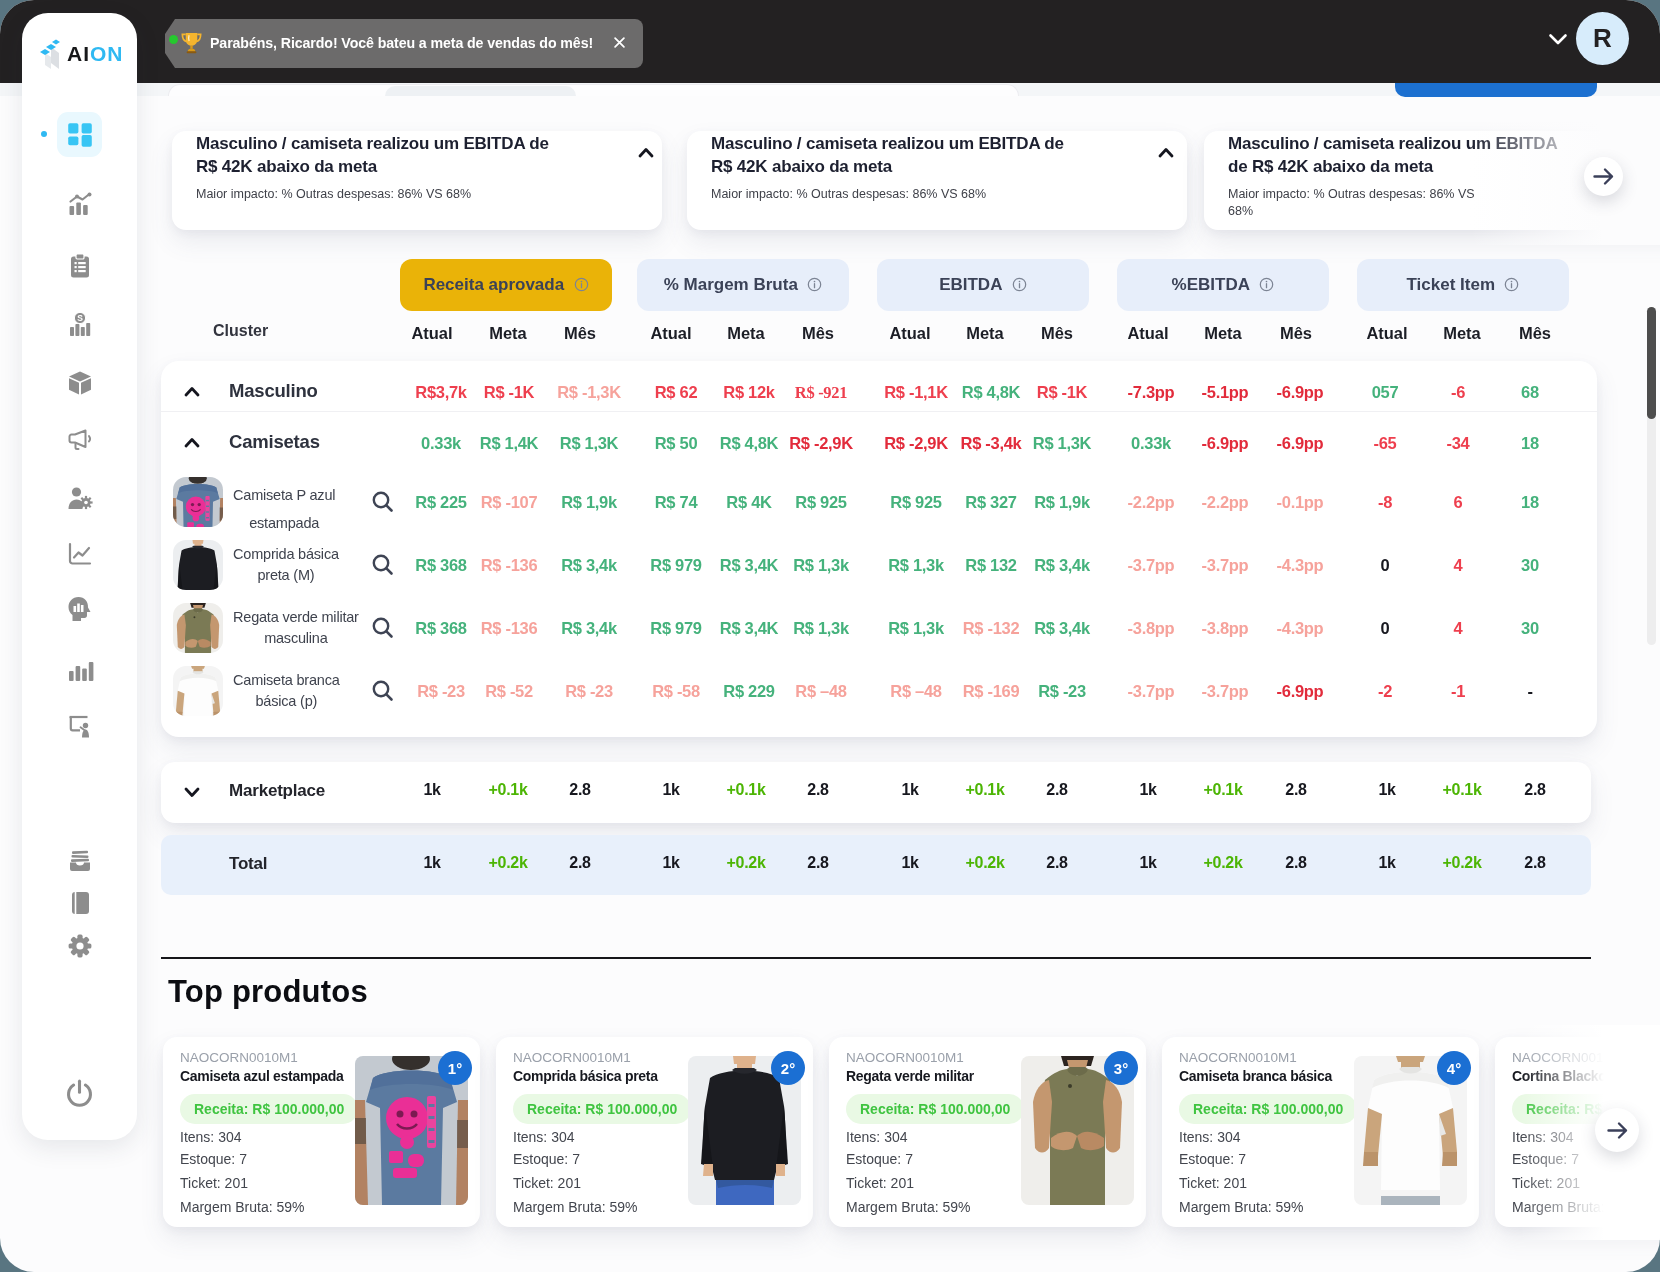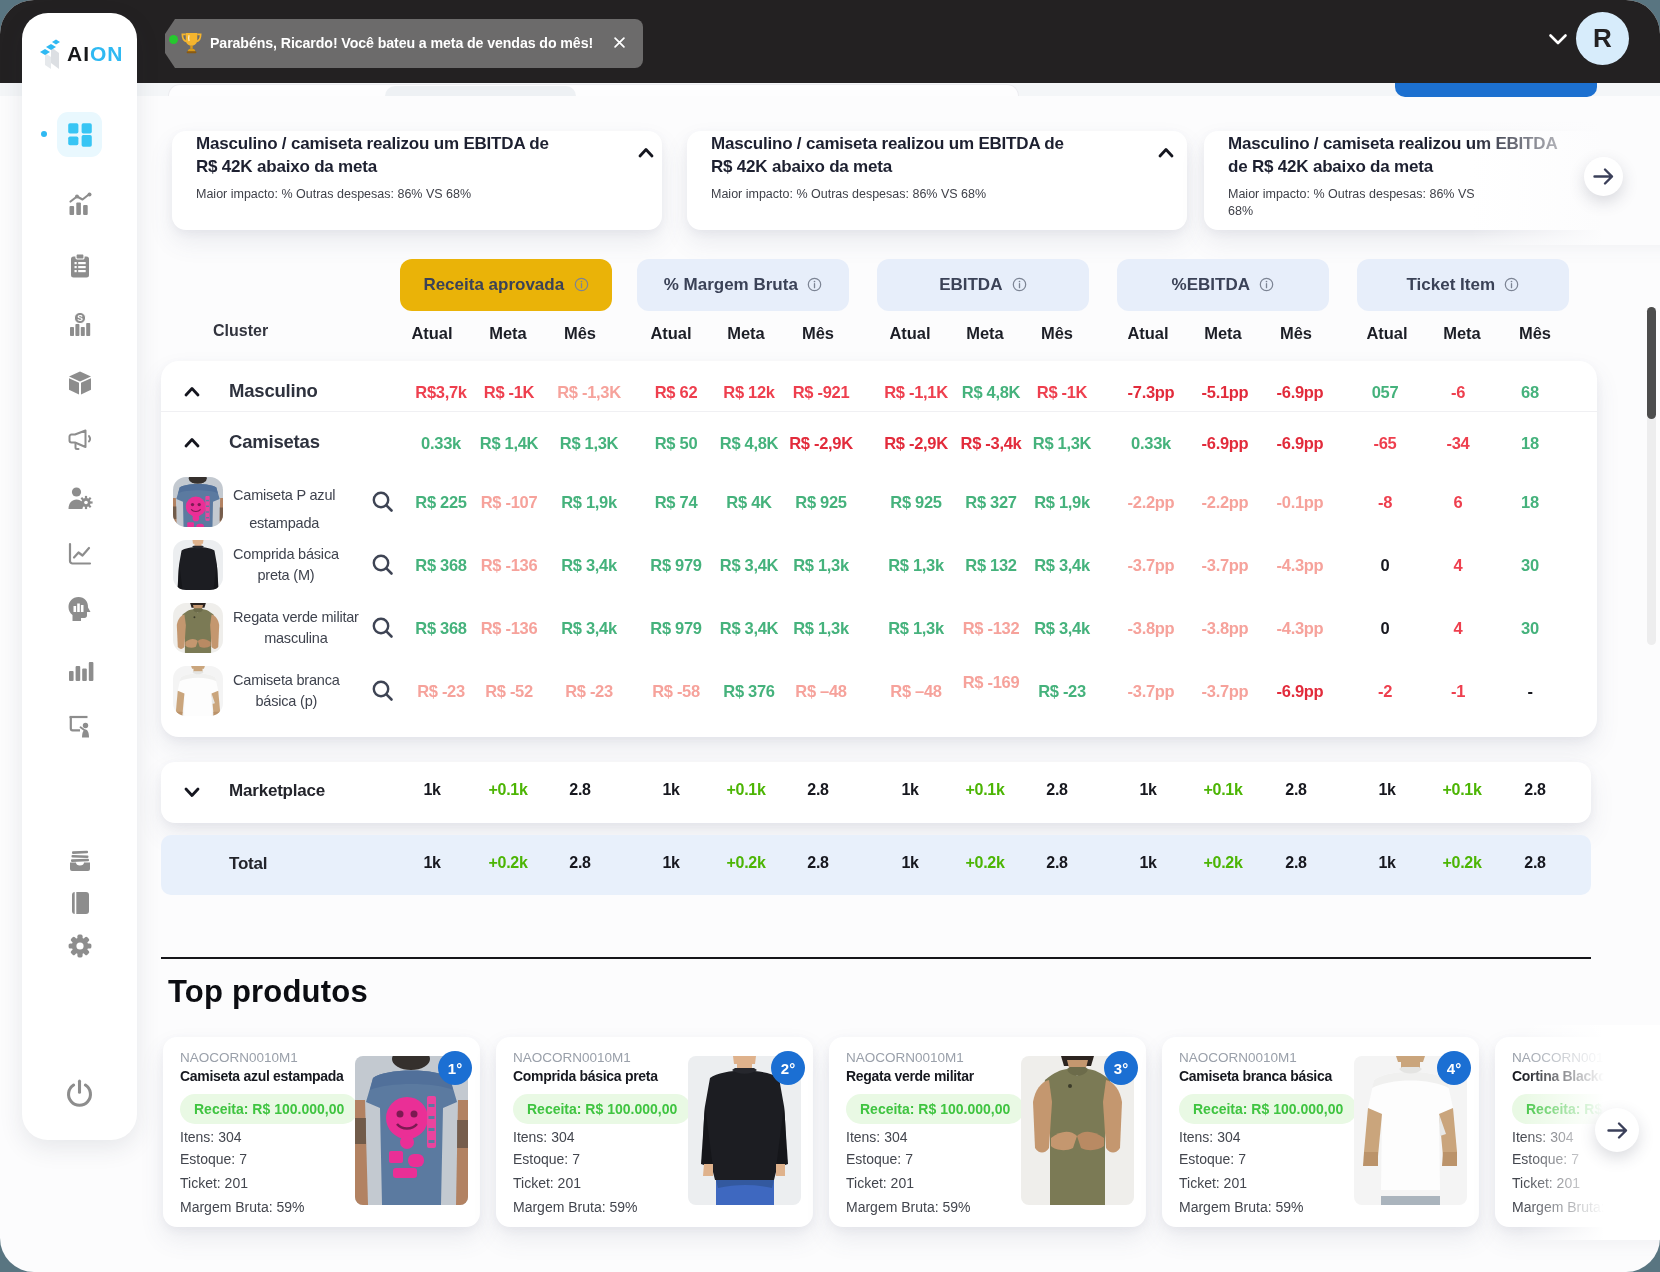--- a/index.html
+++ b/index.html
@@ -262,21 +262,21 @@
 <div class="shadow" style="left:161px;top:361px;width:1436px;height:376px;background:#fff;border-radius:18px;text-align:center;">
       <div style="left:21px;top:21px;"><svg width="20" height="20" viewBox="0 0 20 20">
           <path d="M4 13 L10 6.5 L16 13" stroke="#15161f" stroke-width="2.8" fill="none" stroke-linecap="round" stroke-linejoin="round"></path>
         </svg></div>
       <div style="left:68px;top:19px;font-size:18.5px;font-weight:700;letter-spacing:-0.2px;color:#2e323e;">Masculino</div>
       <div class="val r" style="left:280px;top:22px;">R$3,7k</div>
       <div class="val r" style="left:348px;top:22px;">R$ -1K</div>
       <div class="val p" style="left:428px;top:22px;">R$ -1,3K</div>
       <div class="val r" style="left:515px;top:22px;">R$ 62</div>
       <div class="val r" style="left:588px;top:22px;">R$ 12k</div>
-      <div class="val r" style="left:660px;top:22px;">R$ -921</div>
+      <div class="val r" style="left:660px;top:22px;font-family:Liberation Serif, serif;">R$ -921</div>
       <div class="val r" style="left:755px;top:22px;">R$ -1,1K</div>
       <div class="val g" style="left:830px;top:22px;">R$ 4,8K</div>
       <div class="val r" style="left:901px;top:22px;">R$ -1K</div>
       <div class="val rb" style="left:990px;top:22px;">-7.3pp</div>
       <div class="val rb" style="left:1064px;top:22px;">-5.1pp</div>
       <div class="val rb" style="left:1139px;top:22px;">-6.9pp</div>
       <div class="val g" style="left:1224px;top:22px;">057</div>
       <div class="val r" style="left:1297px;top:22px;">-6</div>
       <div class="val g" style="left:1369px;top:22px;">68</div>
       <div style="left:0;top:50px;width:100%;height:1px;background:#f0f0f3;"></div>
@@ -423,24 +423,24 @@
         </svg></div>
       <div style="left:72px;top:309px;font-size:14.5px;letter-spacing:-0.2px;color:#3f434e;line-height:21px;">Camiseta branca<br>básica (p)</div>
       <div style="left:209px;top:317px;"><svg width="26" height="26" viewBox="0 0 26 26">
           <circle cx="11" cy="11" r="7.2" stroke="#3e4454" stroke-width="2.4" fill="none"></circle>
           <path d="M16.4 16.4 L21.5 21.5" stroke="#3e4454" stroke-width="2.6" stroke-linecap="round"></path>
         </svg></div>
       <div class="val p" style="left:280px;top:321px;">R$ -23</div>
       <div class="val p" style="left:348px;top:321px;">R$ -52</div>
       <div class="val p" style="left:428px;top:321px;">R$ -23</div>
       <div class="val p" style="left:515px;top:321px;">R$ -58</div>
-      <div class="val g" style="left:588px;top:321px;">R$ 376</div>
+      <div class="val g" style="left:588px;top:321px;">R$ 229</div>
       <div class="val p" style="left:660px;top:321px;">R$ –48</div>
       <div class="val p" style="left:755px;top:321px;">R$ –48</div>
-      <div class="val p" style="left:830px;top:312px;">R$ -169</div>
+      <div class="val p" style="left:830px;top:321px;">R$ -169</div>
       <div class="val g" style="left:901px;top:321px;">R$ -23</div>
       <div class="val p" style="left:990px;top:321px;">-3.7pp</div>
       <div class="val p" style="left:1064px;top:321px;">-3.7pp</div>
       <div class="val rb" style="left:1139px;top:321px;">-6.9pp</div>
       <div class="val r" style="left:1224px;top:321px;">-2</div>
       <div class="val r" style="left:1297px;top:321px;">-1</div>
       <div class="val k" style="left:1369px;top:321px;">-</div>
     </div>
 <div class="shadow" style="left:161px;top:762px;width:1430px;height:61px;background:#fff;border-radius:14px;">
       <div style="left:21px;top:20px;"><svg width="20" height="20" viewBox="0 0 20 20">

